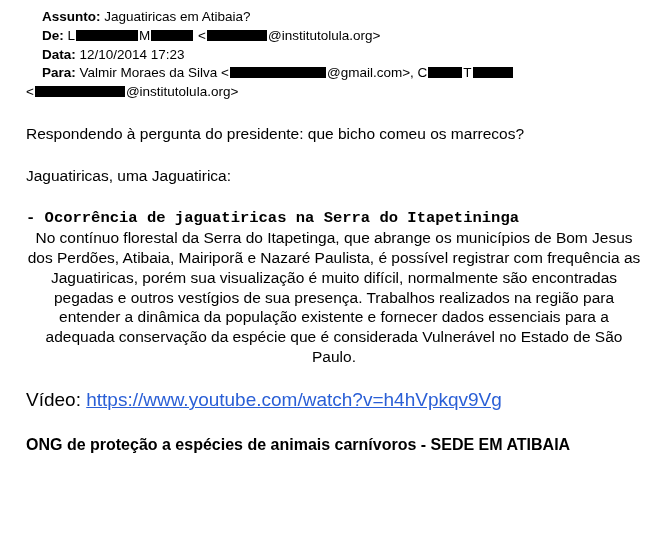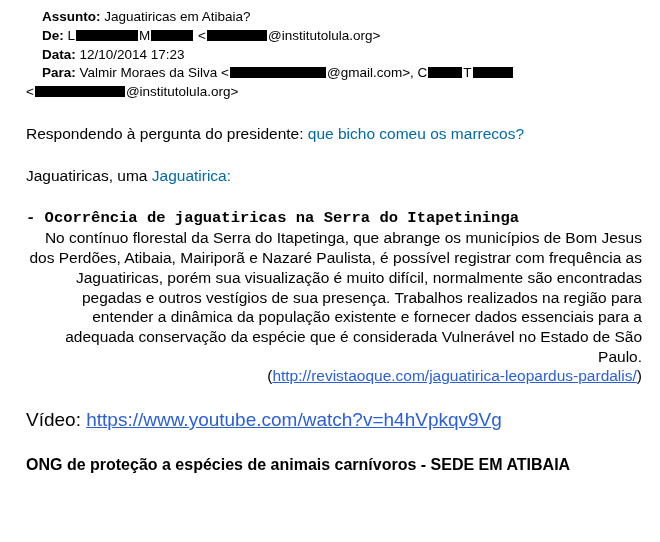--- a/index.html
+++ b/index.html
@@ -62,34 +62,34 @@
     padding: 0 18px 0 26px;
     font-size: 15.5px;
     line-height: 1.30;
   }
   .para {
     margin: 0 0 0 0;
   }
   .spacer-lg { height: 22px; }
   .spacer-sm { height: 9px; }
 
-  .red { color: #0369a1; }
+  .red { color: #000000; }
   .link {
     color: #2a5fd6;
     text-decoration: underline;
   }
   .blocktitle {
     font-weight: bold;
     font-size: 15.5px;
     font-family: Liberation Mono, monospace;
   }
   .blocktext {
     font-size: 15.5px;
     line-height: 1.27;
-    text-align: right;
+    text-align: center;
   }
   .video-line {
     font-size: 19px;
   }
   .ong {
     font-weight: bold;
     font-size: 16px;
     line-height: 1.28;
   }
   .ong-link {
@@ -143,23 +143,20 @@
     <div class="para">
       <span>Jaguatiricas, uma </span><span class="red">Jaguatirica:</span>
     </div>
 
     <div class="spacer-lg"></div>
 
     <div class="blocktitle">- Ocorrência de jaguatiricas na Serra do Itapetininga</div>
 
     <div class="blocktext">No contínuo florestal da Serra do Itapetinga, que abrange os municípios de Bom Jesus dos Perdões, Atibaia, Mairiporã e Nazaré Paulista, é possível registrar com frequência as Jaguatiricas, porém sua visualização é muito difícil, normalmente são encontradas pegadas e outros vestígios de sua presença. Trabalhos realizados na região para entender a dinâmica da população existente e fornecer dados essenciais para a adequada conservação da espécie que é considerada Vulnerável no Estado de São Paulo.</div>
 
-    <div class="blocktext">
-      <span>(</span><a class="link" href="#">http://revistaoque.com/jaguatirica-leopardus-pardalis/</a><span>)</span>
-    </div>
 
     <div class="spacer-lg"></div>
 
     <div class="video-line">
       <span>Vídeo: </span><a class="link" href="#">https://www.youtube.com/watch?v=h4hVpkqv9Vg</a>
     </div>
 
     <div class="spacer-lg"></div>
 
     <div class="ong">ONG de proteção a espécies de animais carnívoros - SEDE EM ATIBAIA</div>

